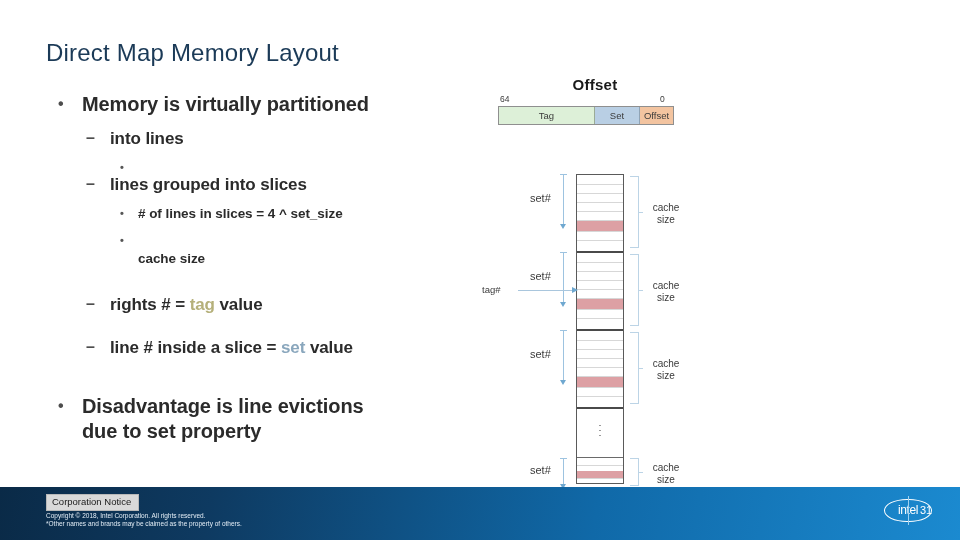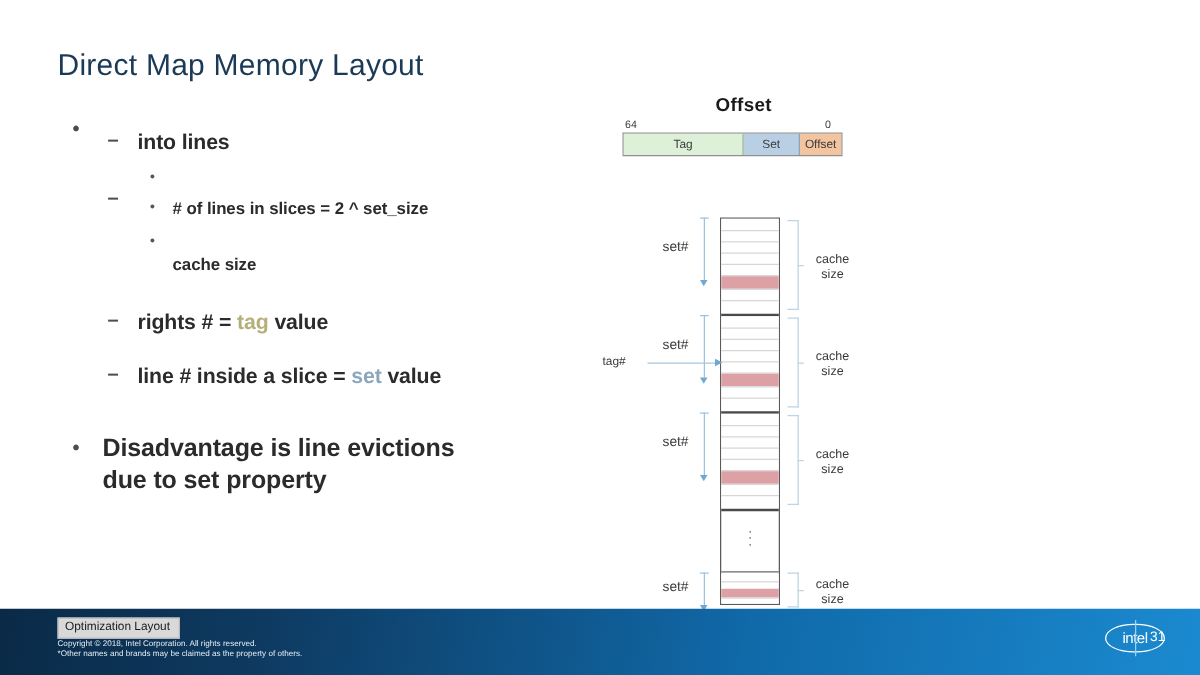--- a/index.html
+++ b/index.html
@@ -123,46 +123,48 @@
 <body>
 
 <div class="slide">
 
   <div class="title">Direct Map Memory Layout</div>
 
   <div class="body-col">
 
     <div class="lvl1">
       <span class="bul">•</span>
+      <span>Memory is virtually partitioned</span>
     </div>
 
     <div class="sp-s"></div>
 
     <div class="lvl2">
       <span class="bul">–</span>
       <span>into lines</span>
     </div>
 
     <div class="sp-s"></div>
 
     <div class="lvl3">
       <span class="bul">•</span>
     </div>
 
     <div class="sp-m"></div>
 
     <div class="lvl2">
       <span class="bul">–</span>
+      <span>lines grouped into slices</span>
     </div>
 
     <div class="sp-s"></div>
 
     <div class="lvl3">
       <span class="bul">•</span>
-      <span># of lines in slices = 2 ^ set_size</span>
+      <span># of lines in slices = 4 ^ set_size</span>
     </div>
 
     <div class="sp-s"></div>
 
     <div class="lvl3">
       <span class="bul">•</span>
       <br>
       <span>cache size</span>
     </div>
 
@@ -315,21 +317,21 @@
     <div class="brace" style="top:384px;height:28px;">
       <div class="nub"></div>
     </div>
     <div class="cachelbl" style="top:388px;">
       <span>cache</span><br><span>size</span>
     </div>
 
   </div>
 
   <div class="footer">
-    <div class="opt-notice">Optimization Layout</div>
+    <div class="opt-notice">Corporation Notice</div>
     <div class="copy l1">Copyright ©  2018, Intel Corporation. All rights reserved.</div>
     <div class="copy l2">*Other names and brands may be claimed as the property of others.</div>
 
     <div class="intel-logo">
       <div class="ring"></div>
       <div class="word">intel</div>
     </div>
     <div class="pg-divider"></div>
     <div class="pg-num">31</div>
   </div>

